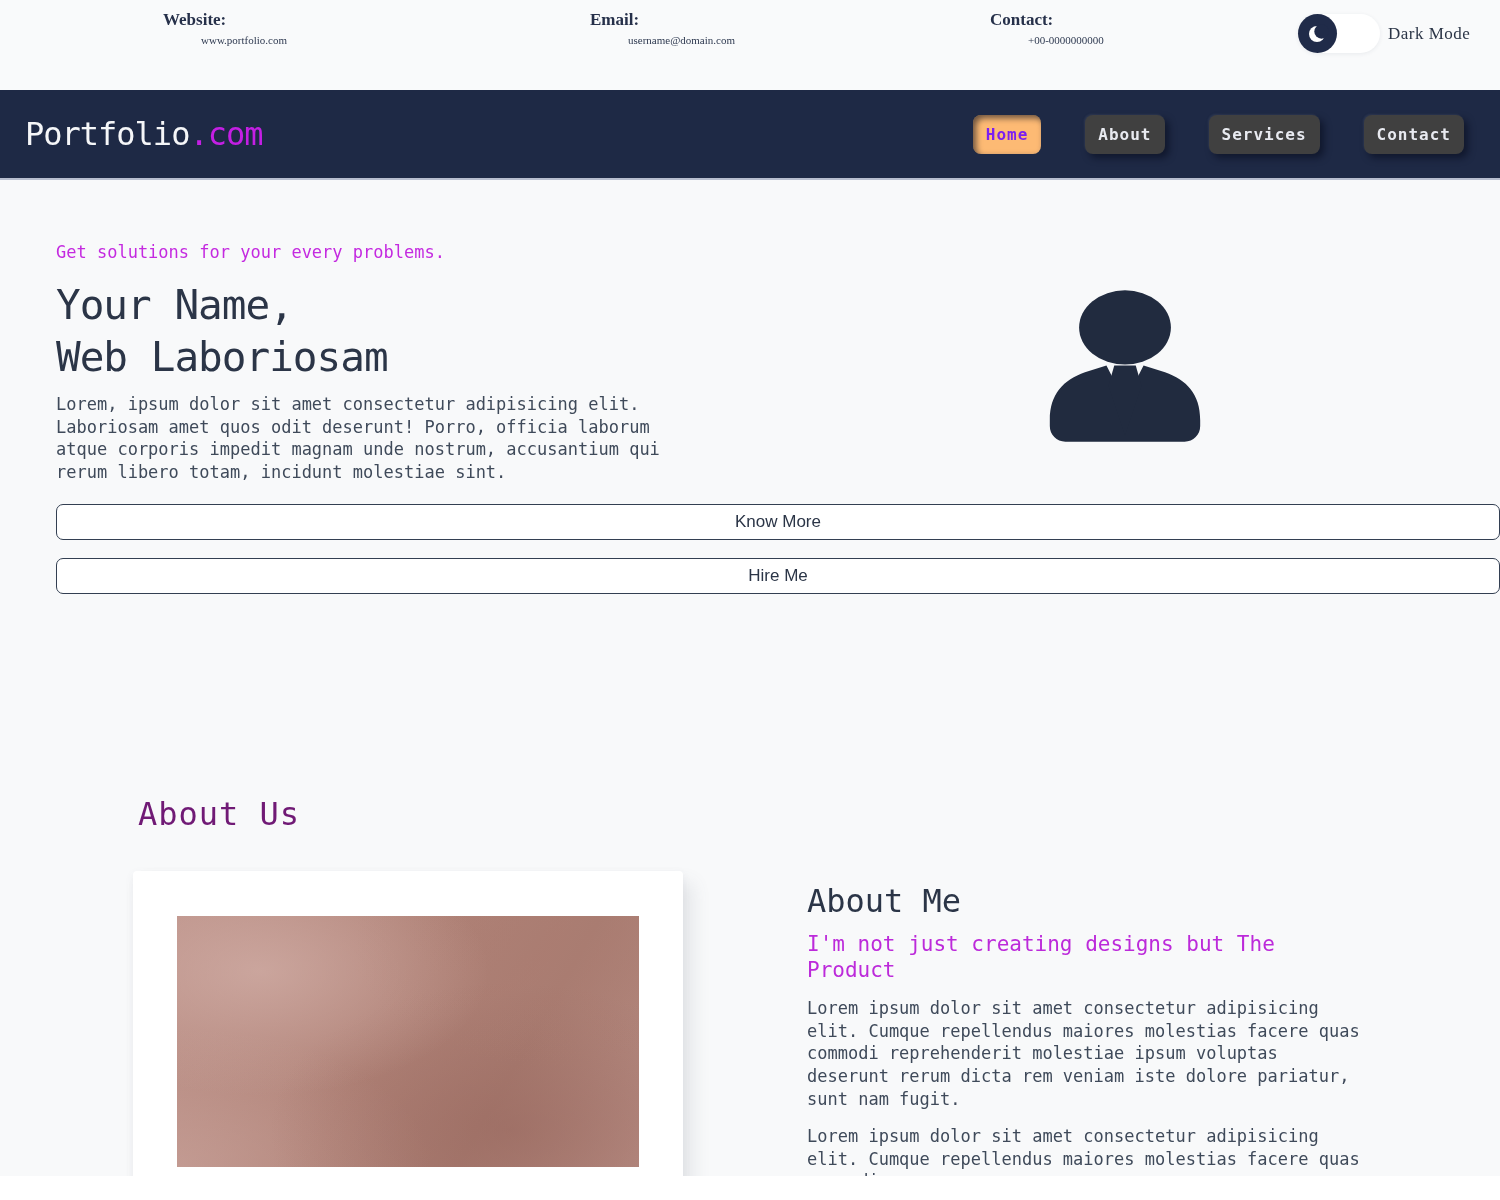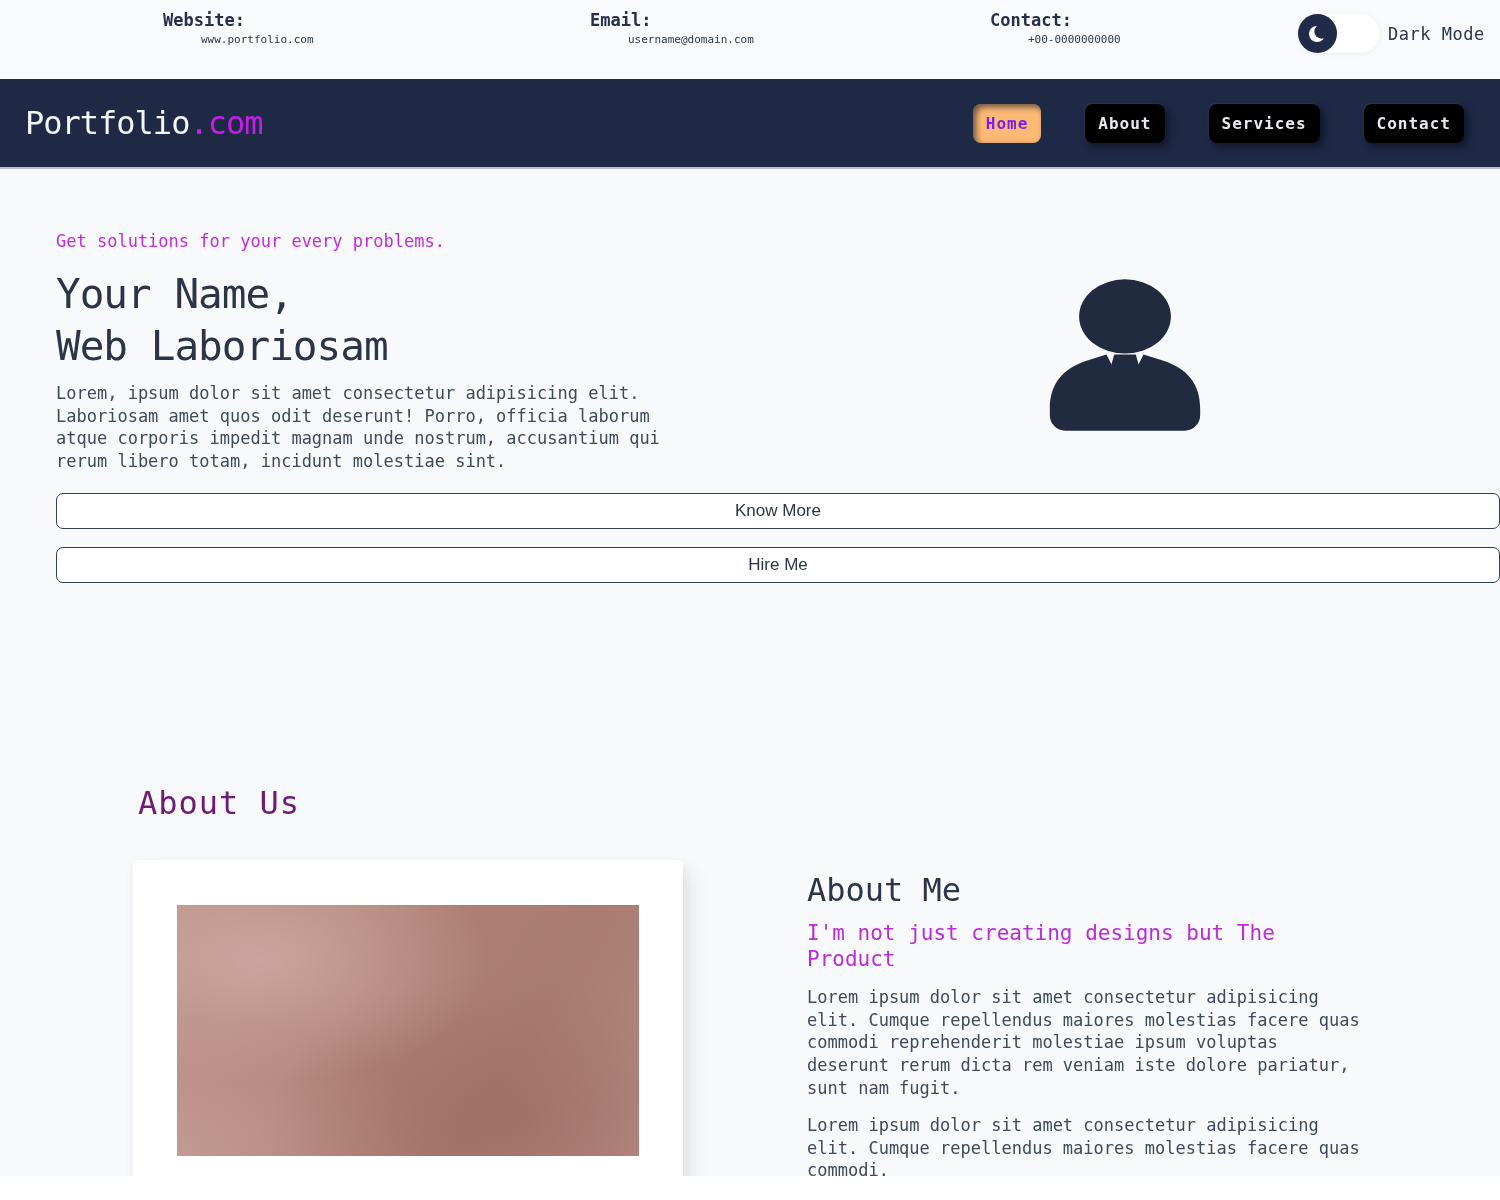--- a/index.html
+++ b/index.html
@@ -8,22 +8,23 @@
     position: relative;
     background: #f8f9fa;
     font-family: "DejaVu Sans Mono", monospace;
     color: #2b3547;
     overflow: hidden;
   }
 
   
   .topbar {
     position: relative;
-    height: 79px;
+    height: 90px;
     background: #f9fafb;
+    font-family: Liberation Serif, serif;
   }
   .info { position: absolute; top: 9px; }
   .info .label { display: block; font-size: 17px; font-weight: bold; color: #26304a; line-height: 1.35; }
   .info .value { display: block; font-size: 11px; color: #2e3950; margin-top: 1px; line-height: 1.35; margin-left: 38px; }
   .info-website { left: 163px; }
   .info-email   { left: 590px; }
   .info-contact { left: 990px; }
 
   .toggle {
     position: absolute; left: 1298px; top: 14px;
@@ -51,21 +52,21 @@
     padding: 0 36px 0 25px;
     border-bottom: 2px solid rgba(210,215,230,0.85);
   }
   .logo { font-size: 32px; color: #f5f6f8; letter-spacing: -1px; }
   .logo .accent { color: #c41fe4; }
   .nav-links { margin-left: auto; display: flex; align-items: center; gap: 44px; }
   .nav-btn {
     display: inline-block;
     font-size: 16px; font-weight: bold; letter-spacing: 1px;
     color: #e8eaf0; text-decoration: none;
-    background: #000000;
+    background: #404040;
     padding: 10px 13px;
     border-radius: 8px;
     box-shadow: 4px 4px 7px rgba(5,10,25,0.55), -1px -1px 2px rgba(255,255,255,0.07);
     cursor: pointer;
   }
   .nav-btn.active {
     color: #7b1ef2;
     background: #fdba74;
     box-shadow: inset 3px 3px 6px rgba(5,10,25,0.6), inset -1px -1px 2px rgba(255,255,255,0.05);
   }

